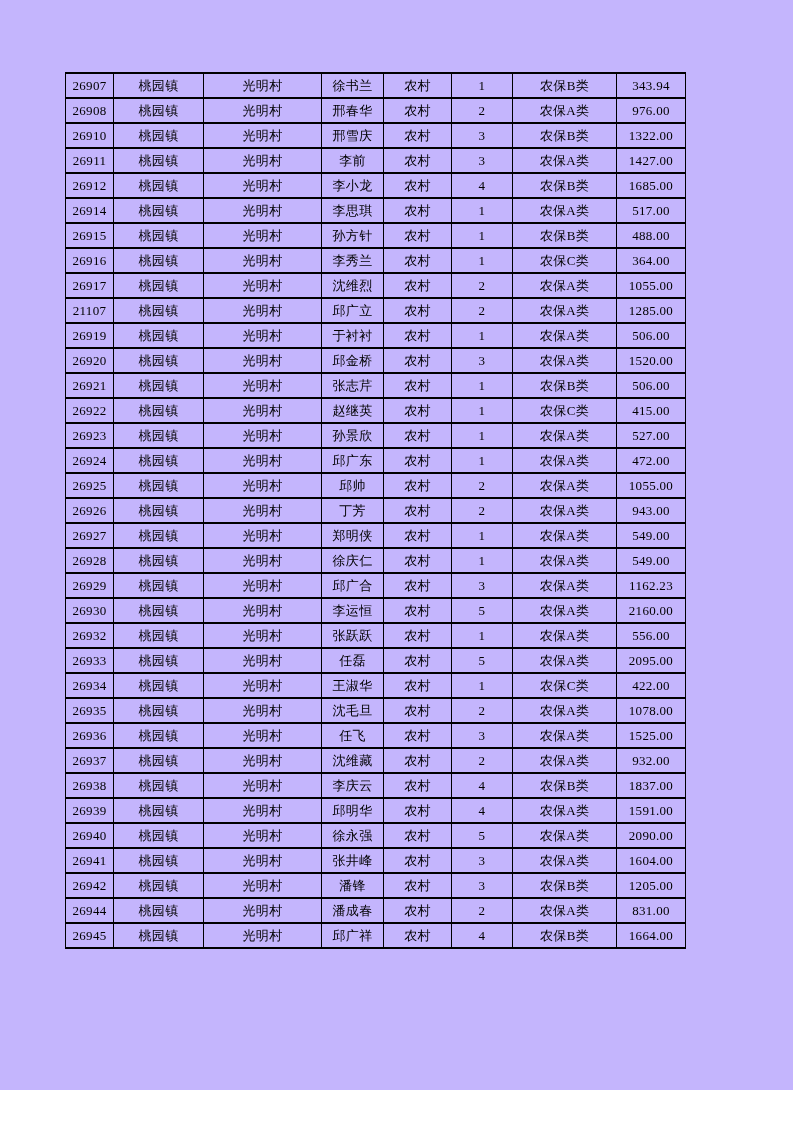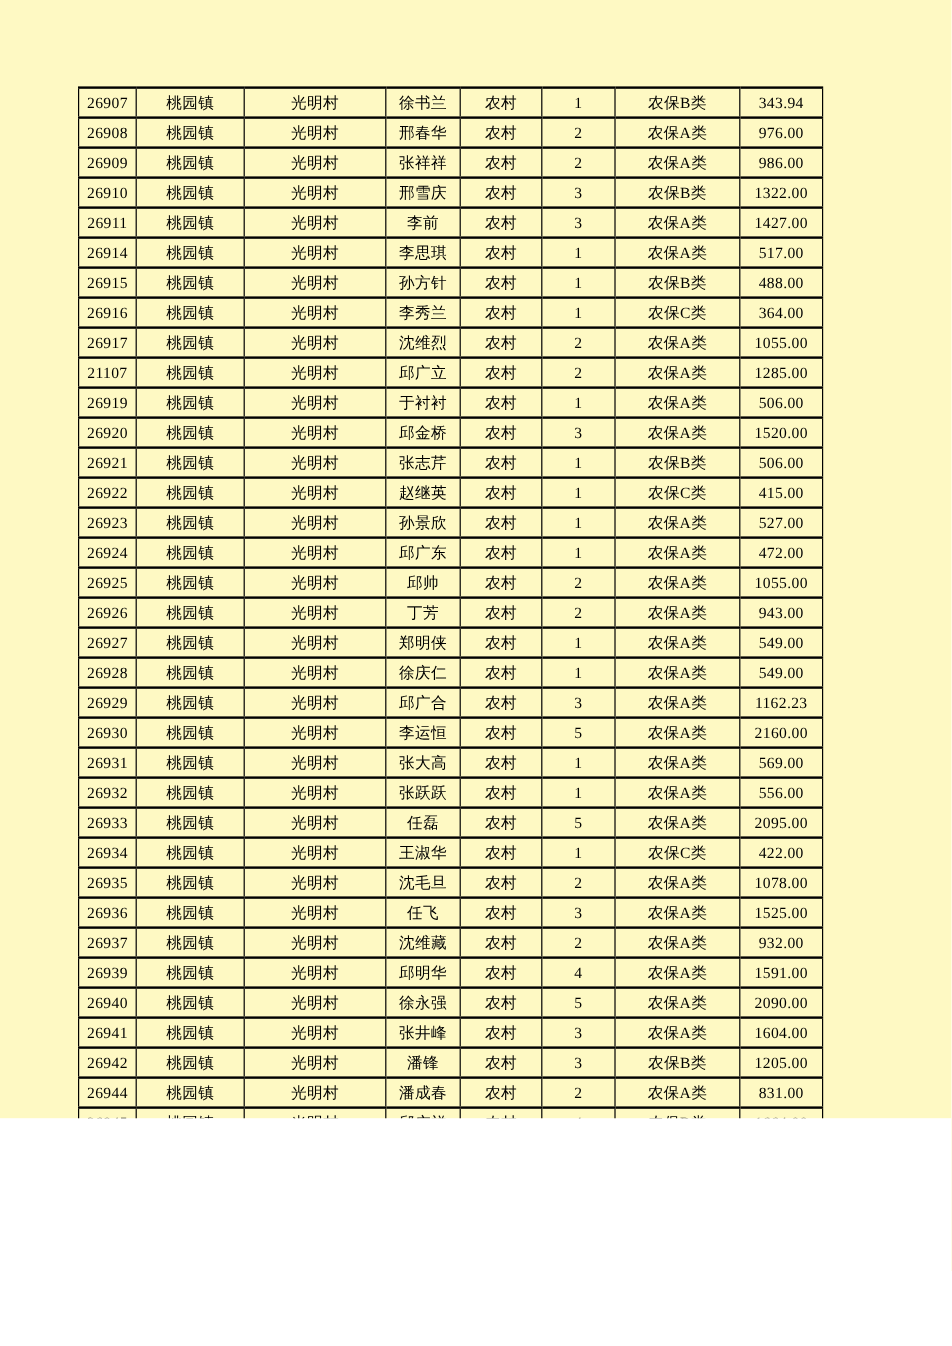--- a/index.html
+++ b/index.html
@@ -3,22 +3,22 @@
 <meta charset="utf-8">
 <style>
   html, body {
     margin: 0;
     padding: 0;
     background: #ffffff;
   }
   .page {
     position: relative;
     width: 793px;
-    height: 932px;
-    background: #fef9c3;
+    height: 1090px;
+    background: #c4b5fd;
     overflow: hidden;
     font-family: "Liberation Serif", "DejaVu Serif", serif;
   }
   table.data-table {
     position: absolute;
     left: 65px;
     top: 72px;
     border-collapse: collapse;
     table-layout: fixed;
     width: 620px;
@@ -78,48 +78,48 @@
           <td>26908</td>
           <td>桃园镇</td>
           <td>光明村</td>
           <td>邢春华</td>
           <td>农村</td>
           <td>2</td>
           <td>农保A类</td>
           <td>976.00</td>
         </tr>
         <tr>
-          <td>26909</td>
-          <td>桃园镇</td>
-          <td>光明村</td>
-          <td>张祥祥</td>
-          <td>农村</td>
-          <td>2</td>
-          <td>农保A类</td>
-          <td>986.00</td>
-        </tr>
-        <tr>
           <td>26910</td>
           <td>桃园镇</td>
           <td>光明村</td>
           <td>邢雪庆</td>
           <td>农村</td>
           <td>3</td>
           <td>农保B类</td>
           <td>1322.00</td>
         </tr>
         <tr>
           <td>26911</td>
           <td>桃园镇</td>
           <td>光明村</td>
           <td>李前</td>
           <td>农村</td>
           <td>3</td>
           <td>农保A类</td>
           <td>1427.00</td>
+        </tr>
+        <tr>
+          <td>26912</td>
+          <td>桃园镇</td>
+          <td>光明村</td>
+          <td>李小龙</td>
+          <td>农村</td>
+          <td>4</td>
+          <td>农保B类</td>
+          <td>1685.00</td>
         </tr>
         <tr>
           <td>26914</td>
           <td>桃园镇</td>
           <td>光明村</td>
           <td>李思琪</td>
           <td>农村</td>
           <td>1</td>
           <td>农保A类</td>
           <td>517.00</td>
@@ -278,30 +278,20 @@
           <td>26930</td>
           <td>桃园镇</td>
           <td>光明村</td>
           <td>李运恒</td>
           <td>农村</td>
           <td>5</td>
           <td>农保A类</td>
           <td>2160.00</td>
         </tr>
         <tr>
-          <td>26931</td>
-          <td>桃园镇</td>
-          <td>光明村</td>
-          <td>张大高</td>
-          <td>农村</td>
-          <td>1</td>
-          <td>农保A类</td>
-          <td>569.00</td>
-        </tr>
-        <tr>
           <td>26932</td>
           <td>桃园镇</td>
           <td>光明村</td>
           <td>张跃跃</td>
           <td>农村</td>
           <td>1</td>
           <td>农保A类</td>
           <td>556.00</td>
         </tr>
         <tr>
@@ -346,20 +336,30 @@
         </tr>
         <tr>
           <td>26937</td>
           <td>桃园镇</td>
           <td>光明村</td>
           <td>沈维藏</td>
           <td>农村</td>
           <td>2</td>
           <td>农保A类</td>
           <td>932.00</td>
+        </tr>
+        <tr>
+          <td>26938</td>
+          <td>桃园镇</td>
+          <td>光明村</td>
+          <td>李庆云</td>
+          <td>农村</td>
+          <td>4</td>
+          <td>农保B类</td>
+          <td>1837.00</td>
         </tr>
         <tr>
           <td>26939</td>
           <td>桃园镇</td>
           <td>光明村</td>
           <td>邱明华</td>
           <td>农村</td>
           <td>4</td>
           <td>农保A类</td>
           <td>1591.00</td>

